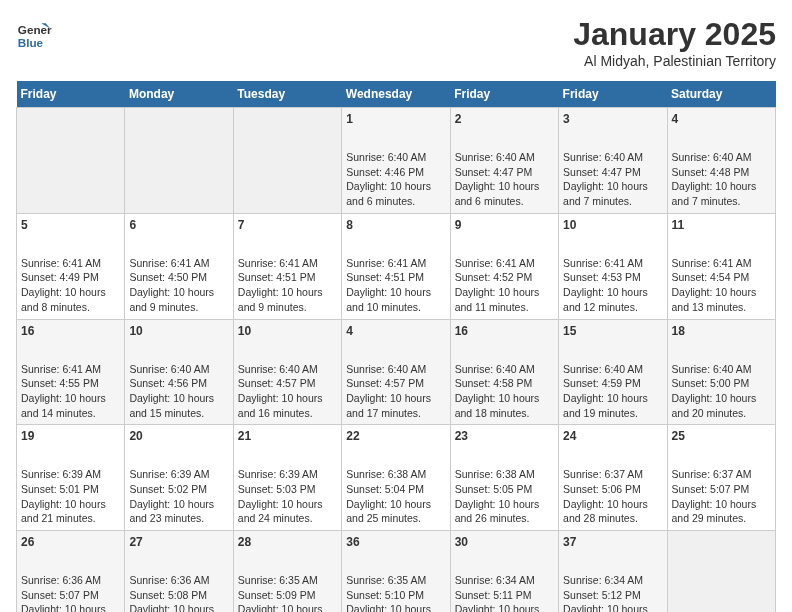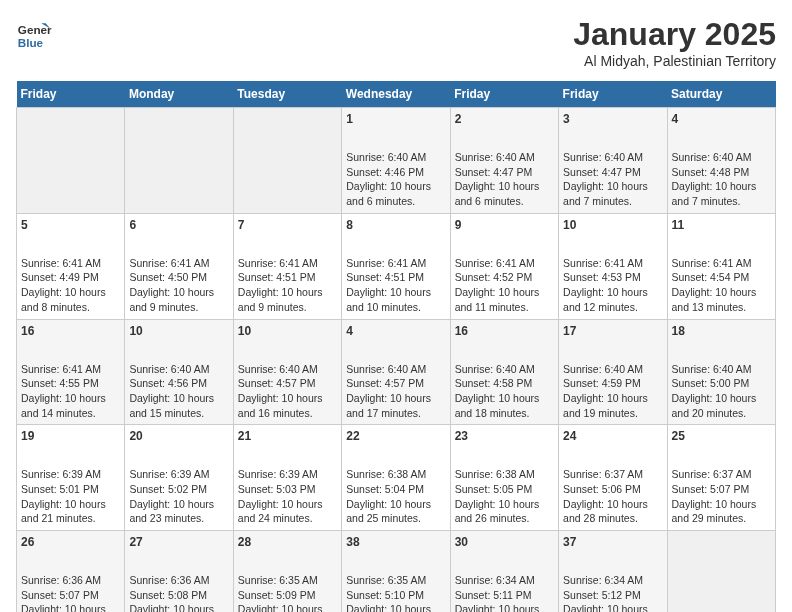--- a/index.html
+++ b/index.html
@@ -174,21 +174,21 @@
         </td>
         <td>
           <span class="day-num">4</span>
           <div class="cell-content">Sunrise: 6:40 AM<br>Sunset: 4:57 PM<br>Daylight: 10 hours and 17 minutes.</div>
         </td>
         <td>
           <span class="day-num">16</span>
           <div class="cell-content">Sunrise: 6:40 AM<br>Sunset: 4:58 PM<br>Daylight: 10 hours and 18 minutes.</div>
         </td>
         <td>
-          <span class="day-num">17</span>
+          <span class="day-num">15</span>
           <div class="cell-content">Sunrise: 6:40 AM<br>Sunset: 4:59 PM<br>Daylight: 10 hours and 19 minutes.</div>
         </td>
         <td>
           <span class="day-num">18</span>
           <div class="cell-content">Sunrise: 6:40 AM<br>Sunset: 5:00 PM<br>Daylight: 10 hours and 20 minutes.</div>
         </td>
       </tr>
       <tr>
         <td>
           <span class="day-num">19</span>
@@ -226,21 +226,21 @@
         </td>
         <td>
           <span class="day-num">27</span>
           <div class="cell-content">Sunrise: 6:36 AM<br>Sunset: 5:08 PM<br>Daylight: 10 hours and 32 minutes.</div>
         </td>
         <td>
           <span class="day-num">28</span>
           <div class="cell-content">Sunrise: 6:35 AM<br>Sunset: 5:09 PM<br>Daylight: 10 hours and 33 minutes.</div>
         </td>
         <td>
-          <span class="day-num">38</span>
+          <span class="day-num">36</span>
           <div class="cell-content">Sunrise: 6:35 AM<br>Sunset: 5:10 PM<br>Daylight: 10 hours and 35 minutes.</div>
         </td>
         <td>
           <span class="day-num">30</span>
           <div class="cell-content">Sunrise: 6:34 AM<br>Sunset: 5:11 PM<br>Daylight: 10 hours and 36 minutes.</div>
         </td>
         <td>
           <span class="day-num">37</span>
           <div class="cell-content">Sunrise: 6:34 AM<br>Sunset: 5:12 PM<br>Daylight: 10 hours and 38 minutes.</div>
         </td>

